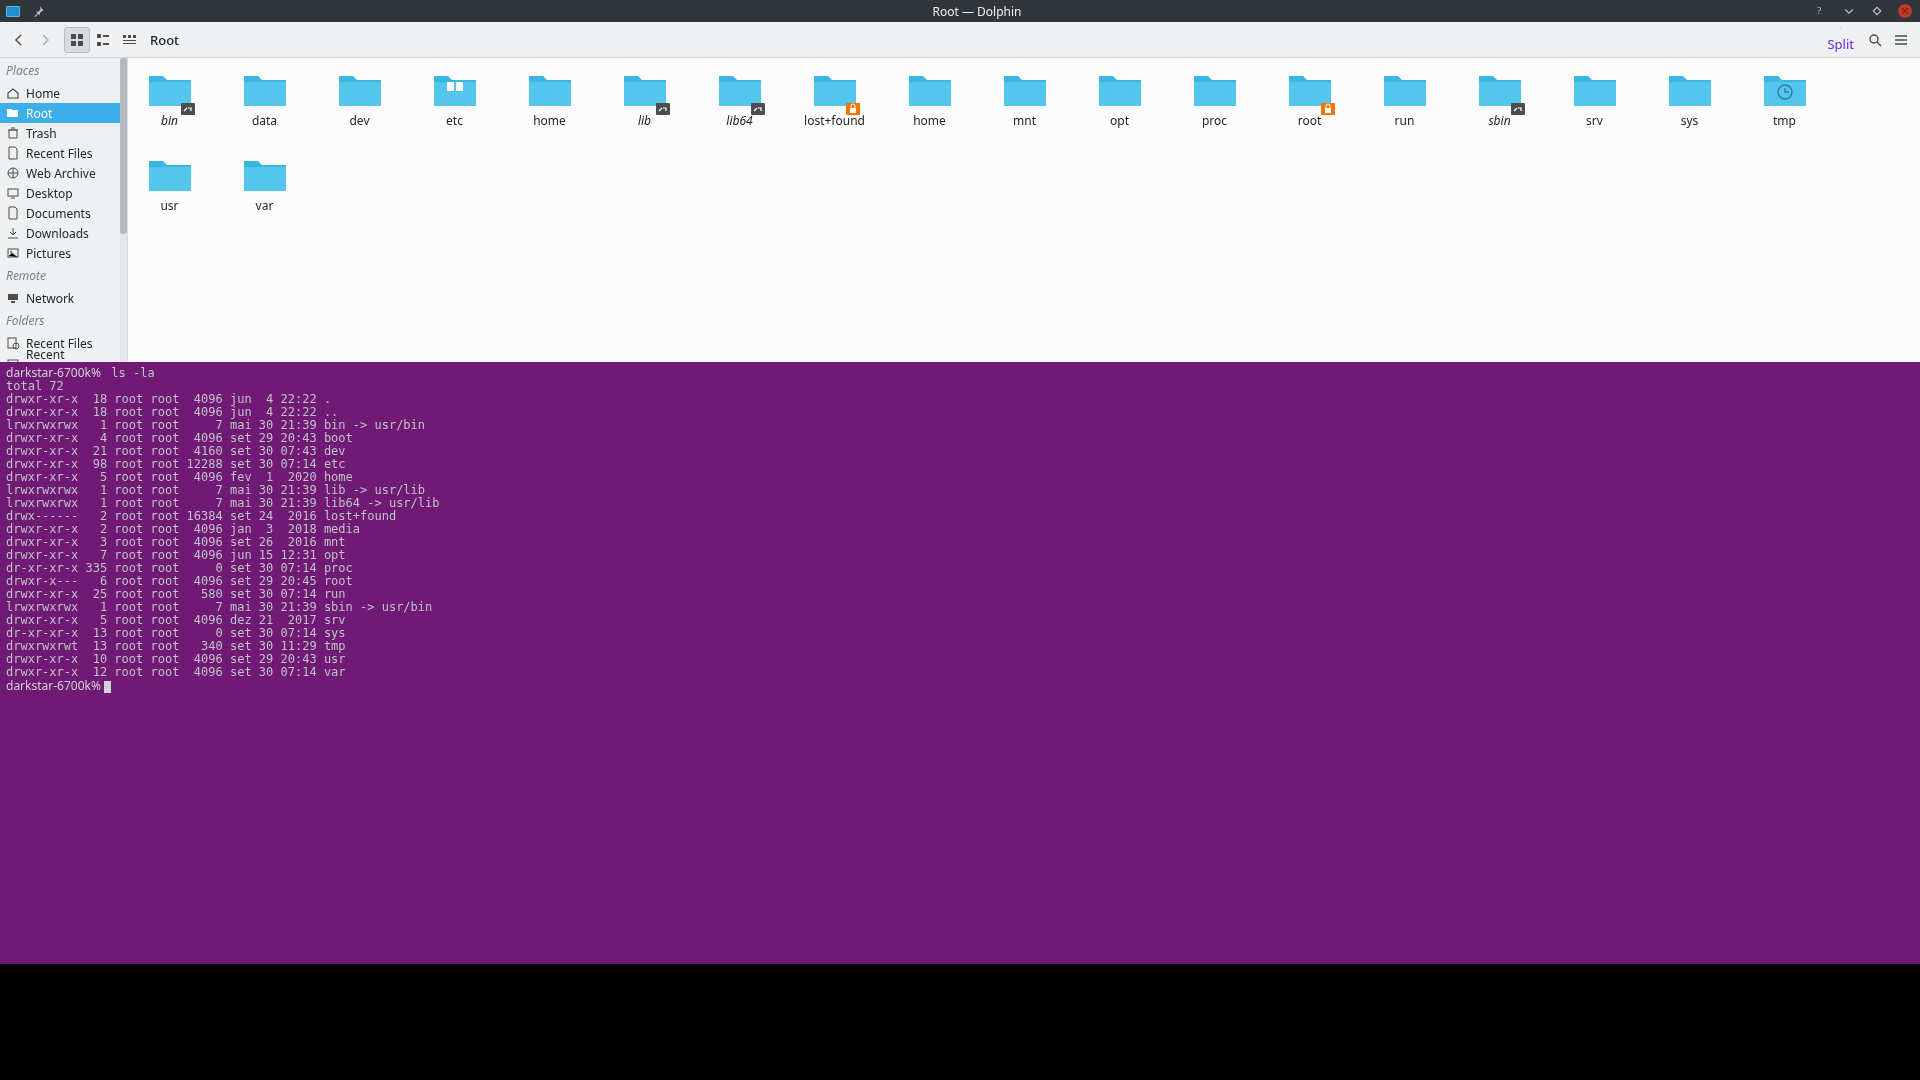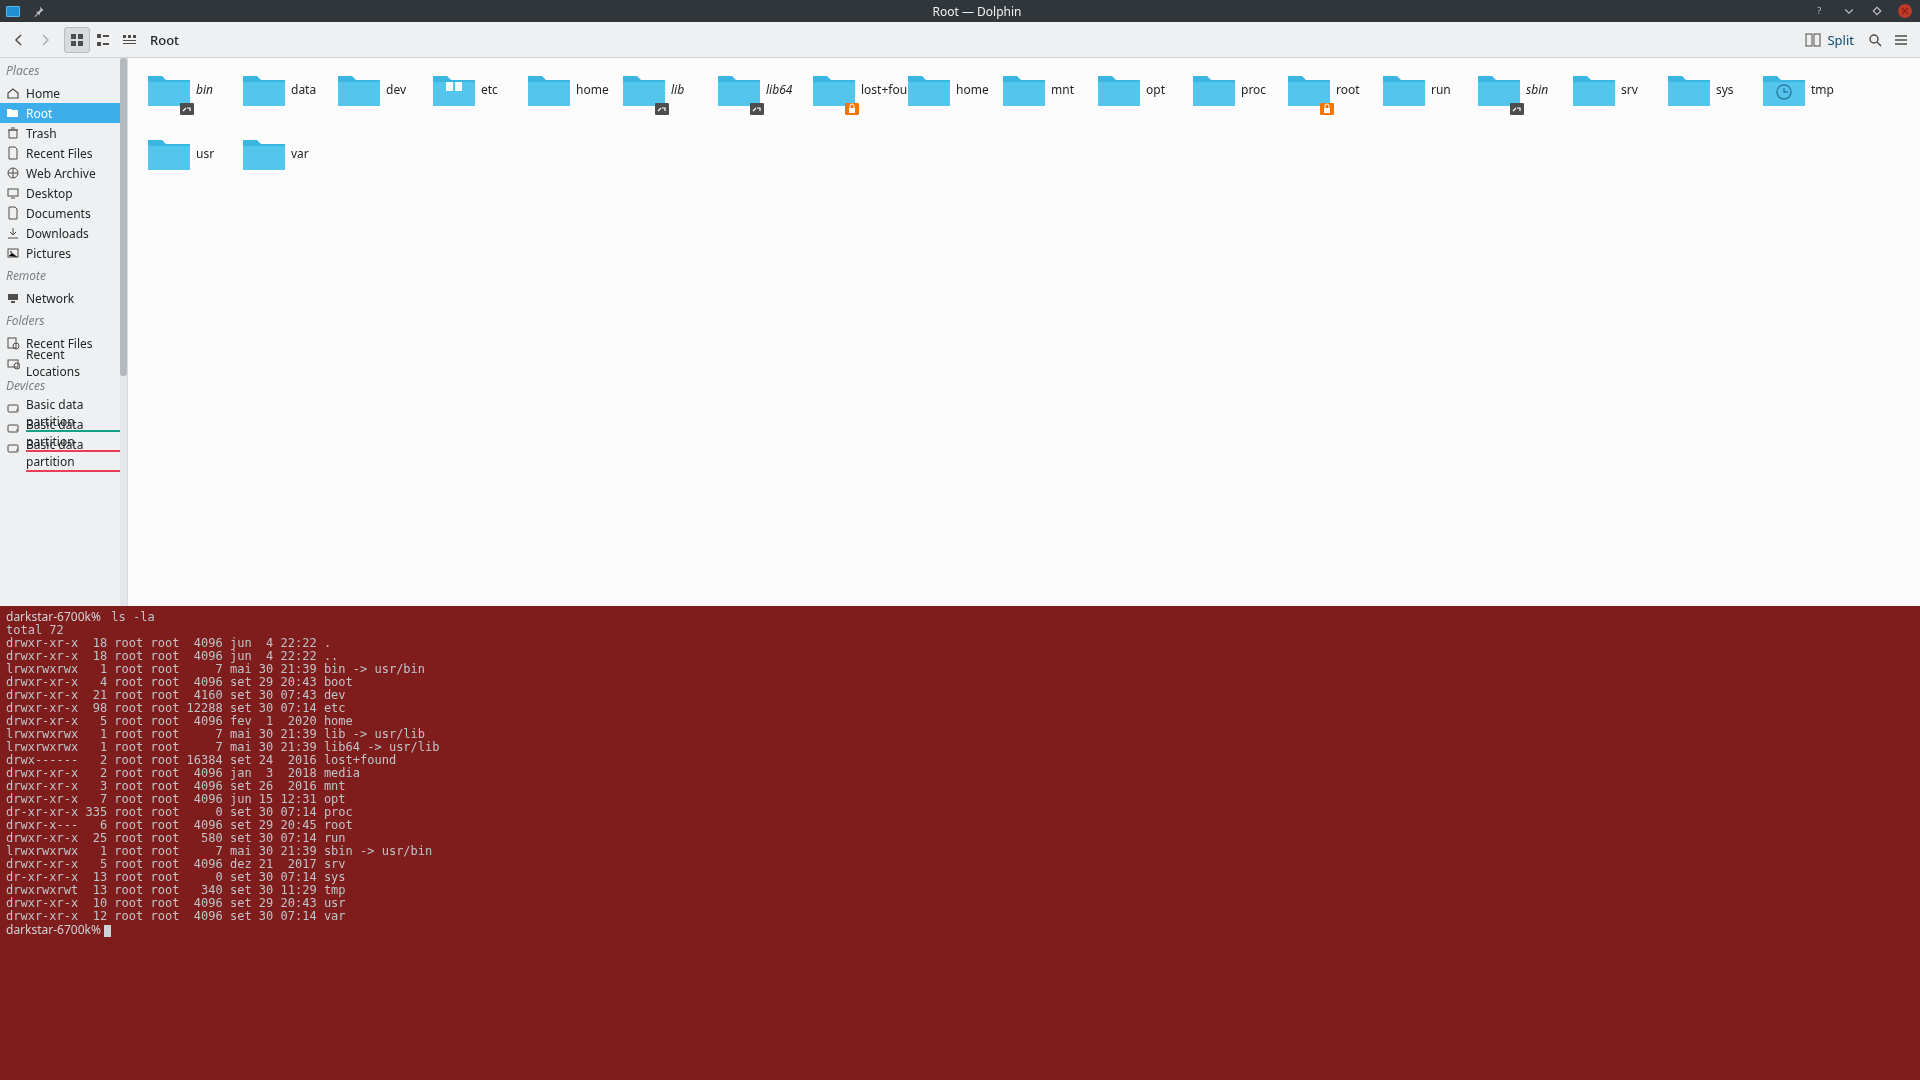--- a/index.html
+++ b/index.html
@@ -11,56 +11,56 @@
   .titlebar .left .appicon { width: 14px; height: 11px; background: #1e90d2; border-radius: 1px; border: 1px solid #5cb8ea; position: relative; }
   .titlebar .center { position: absolute; left: 50%; transform: translateX(-50%); padding-left: 34px; }
   .titlebar .right { margin-left: auto; display: flex; gap: 14px; padding-right: 8px; align-items: center; }
   .winbtn { width: 14px; height: 14px; display:flex; align-items:center; justify-content:center; color:#bfc3c7; }
   .winbtn.close { background: #c0392b; border-radius: 50%; width: 14px; height:14px; color:#802015; }
   .winbtn svg { width: 12px; height:12px; }
 
   
   .toolbar { height: 36px; background: #eff0f1; display:flex; align-items:center; padding: 0 6px; border-bottom:1px solid #d0d4d8; }
   .tbtn { width: 26px; height:26px; display:flex; align-items:center; justify-content:center; border-radius:3px; color:#4d4d4d; }
-  .tbtn.wide { padding: 0 8px; width:auto; font-size:13px; color:#0c4a6e; gap:6px;}
+  .tbtn.wide { padding: 0 8px; width:auto; font-size:13px; color:#6d28d9; gap:6px;flex-direction:column;}
   .tbtn.active { background:#d8dbdd; border:1px solid #b8bcbf; }
   .tbtn svg { width:16px; height:16px; }
   .tbsep { width: 6px; }
   .tbspacer { flex:1; }
   .breadcrumb { font-size:13px; padding:0 8px; font-weight:500; color:#232627;}
   
-  .filemgr { height: 584px; display:flex; flex-direction:column; background:#eff0f1; }
+  .filemgr { height: 340px; display:flex; flex-direction:column; background:#eff0f1; }
   .body { display:flex; flex:1; min-height:0; }
   .sidebar { width: 128px; background:#eff0f1; font-size:12px; color:#232627; overflow:hidden; border-right:1px solid #d9dcdf; position:relative;}
   .sidebar .scrolltrack { position:absolute; right:0; top:0; bottom:0; width:7px; background:#e4e7ea; }
   .sidebar .scrollthumb { position:absolute; right:0; top:0; width:7px; height:58%; background:#b4b9bd; border-radius:3px;}
   .shead { padding: 4px 6px; color:#7b8084; font-size:12px;font-style:italic; }
   .sitem { display:flex; align-items:center; gap:6px; padding: 3px 6px; height:20px; }
   .sitem.selected { background:#3daee9; color:#fff; }
   .sitem .sicon { width:14px; height:14px; display:flex; align-items:center; justify-content:center; }
   .sitem .sicon svg { width:14px; height:14px; }
   .sitem .underline { border-bottom: 2px solid #e93d58; margin-top: 11px; }
   .sitem .underline.teal { border-bottom-color:#16a085; }
 
   .filegrid { flex:1; background:#fcfcfc; padding: 12px 18px; display:flex; flex-wrap:wrap; gap: 26px 48px; align-content:flex-start; overflow:auto; }
-  .fitem { width:47px; display:flex; flex-direction:row; align-items:center; gap:4px; position:relative;}
+  .fitem { width:47px; display:flex; flex-direction:column; align-items:center; gap:4px; position:relative;}
   .fitem .ficon { width:46px; height:38px; position:relative; }
   .folder-svg { width:46px; height:38px; }
   .fitem .badge { position:absolute; right:-2px; bottom:-2px; width:14px; height:12px; }
   .fitem .label { font-size:12px; color:#232627; white-space:nowrap; text-align:center;}
   .fitem .label.italic { font-style: italic; }
 
   .status { height:22px; background:#eff0f1; border-top:1px solid #d9dcdf; display:flex; align-items:center; font-size:12px; color:#232627; padding: 0 10px; gap:12px;}
   .status .spacer { flex:1; }
   .slider { width:80px; height:4px; background:#c5c9cc; border-radius:2px; position:relative;}
   .slider.blue .fill { position:absolute; left:0; top:0; bottom:0; width:60%; background:#3daee9; border-radius:2px;}
   .slider .thumb { position:absolute; top:-4px; left:20%; width:12px; height:12px; background:#fcfcfc; border:1px solid #acb0b4; border-radius:50%; }
 
   
-  .terminal { height: 670px; background:#7f1d1d; color:#bfc3c7; font-family: "DejaVu Sans Mono","Consolas",monospace; font-size:12px; line-height:13px; padding: 4px 6px; white-space:pre; overflow:hidden;}
+  .terminal { height: 602px; background:#701a75; color:#bfc3c7; font-family: "DejaVu Sans Mono","Consolas",monospace; font-size:12px; line-height:13px; padding: 4px 6px; white-space:pre; overflow:hidden;}
   .terminal .cwd { color:#cfd2d6; }
   .cursor { display:inline-block; width:7px; height:12px; background:#cfd2d6; vertical-align:text-bottom;}
 </style>
 </head>
 <body>
 
 <div class="titlebar">
   <div class="left">
     <span class="appicon"></span>
     <span class="winbtn">

